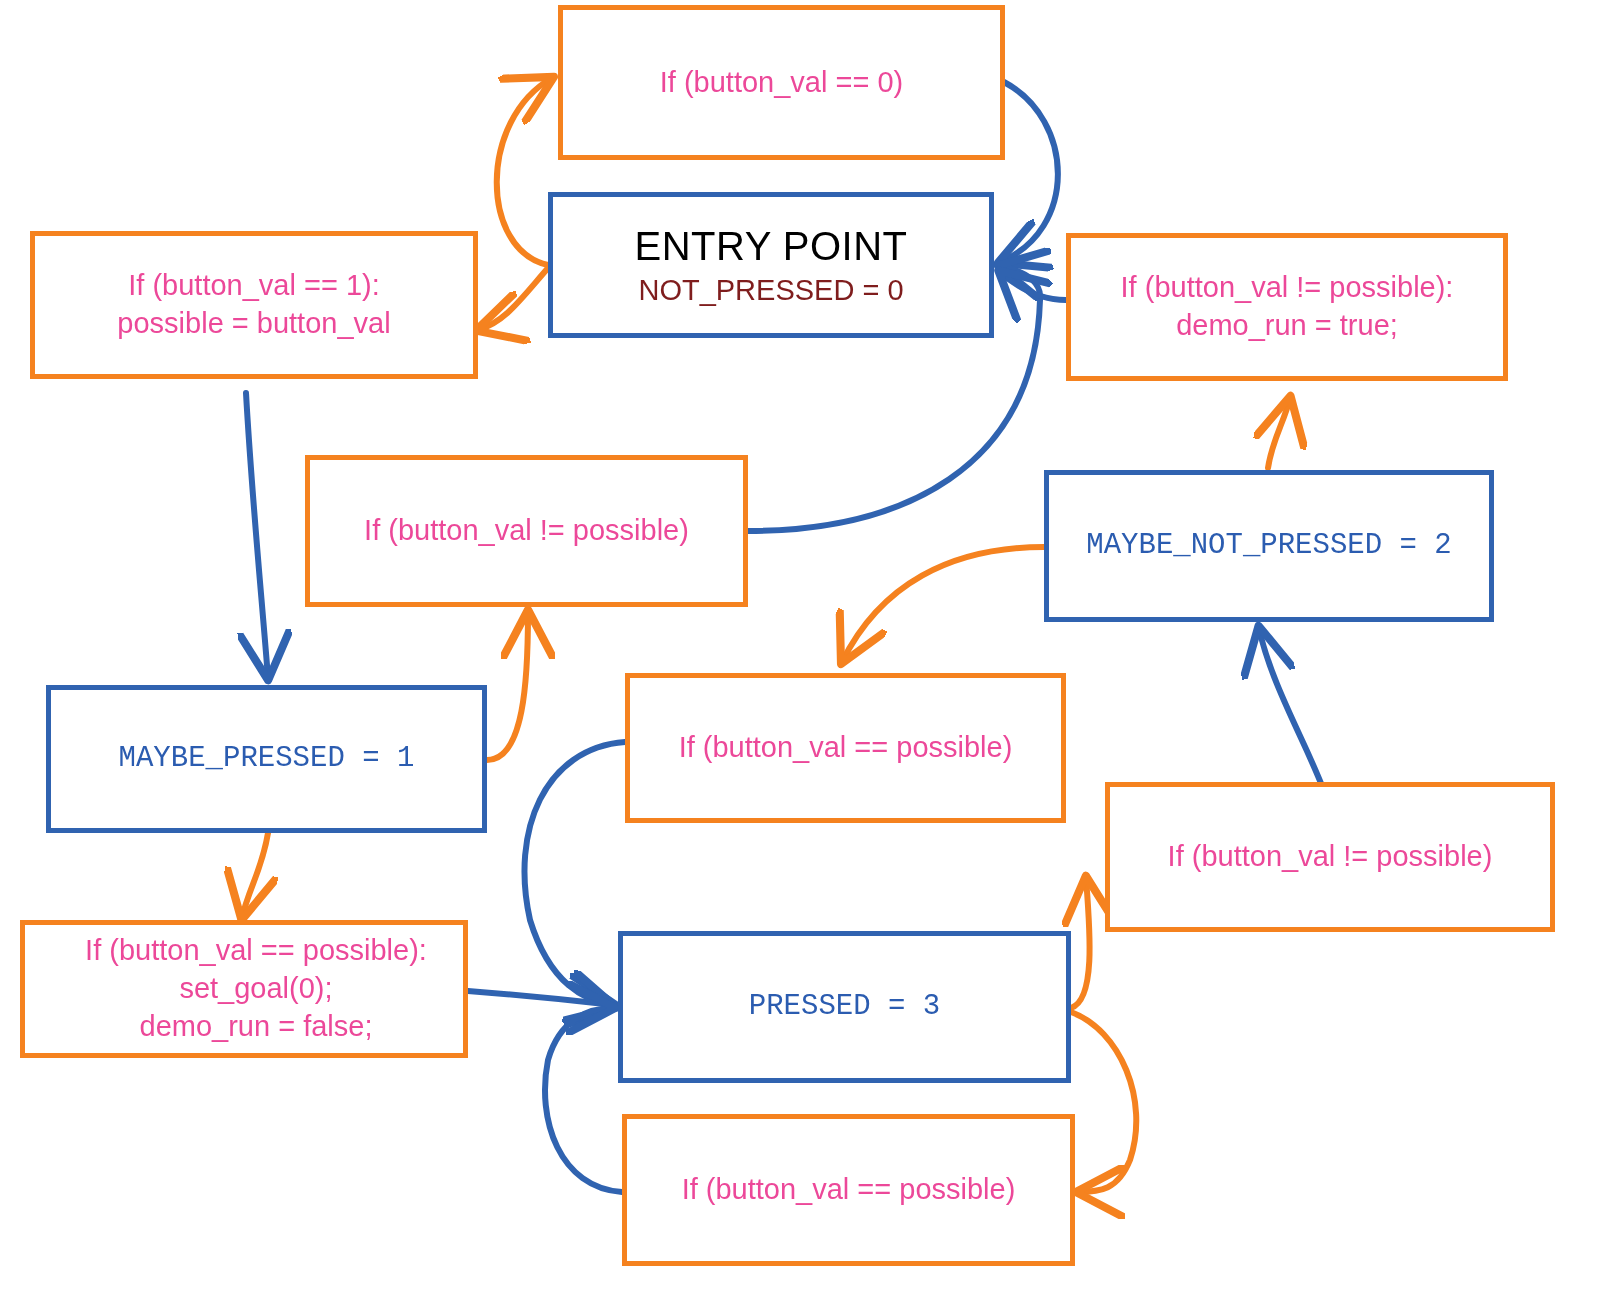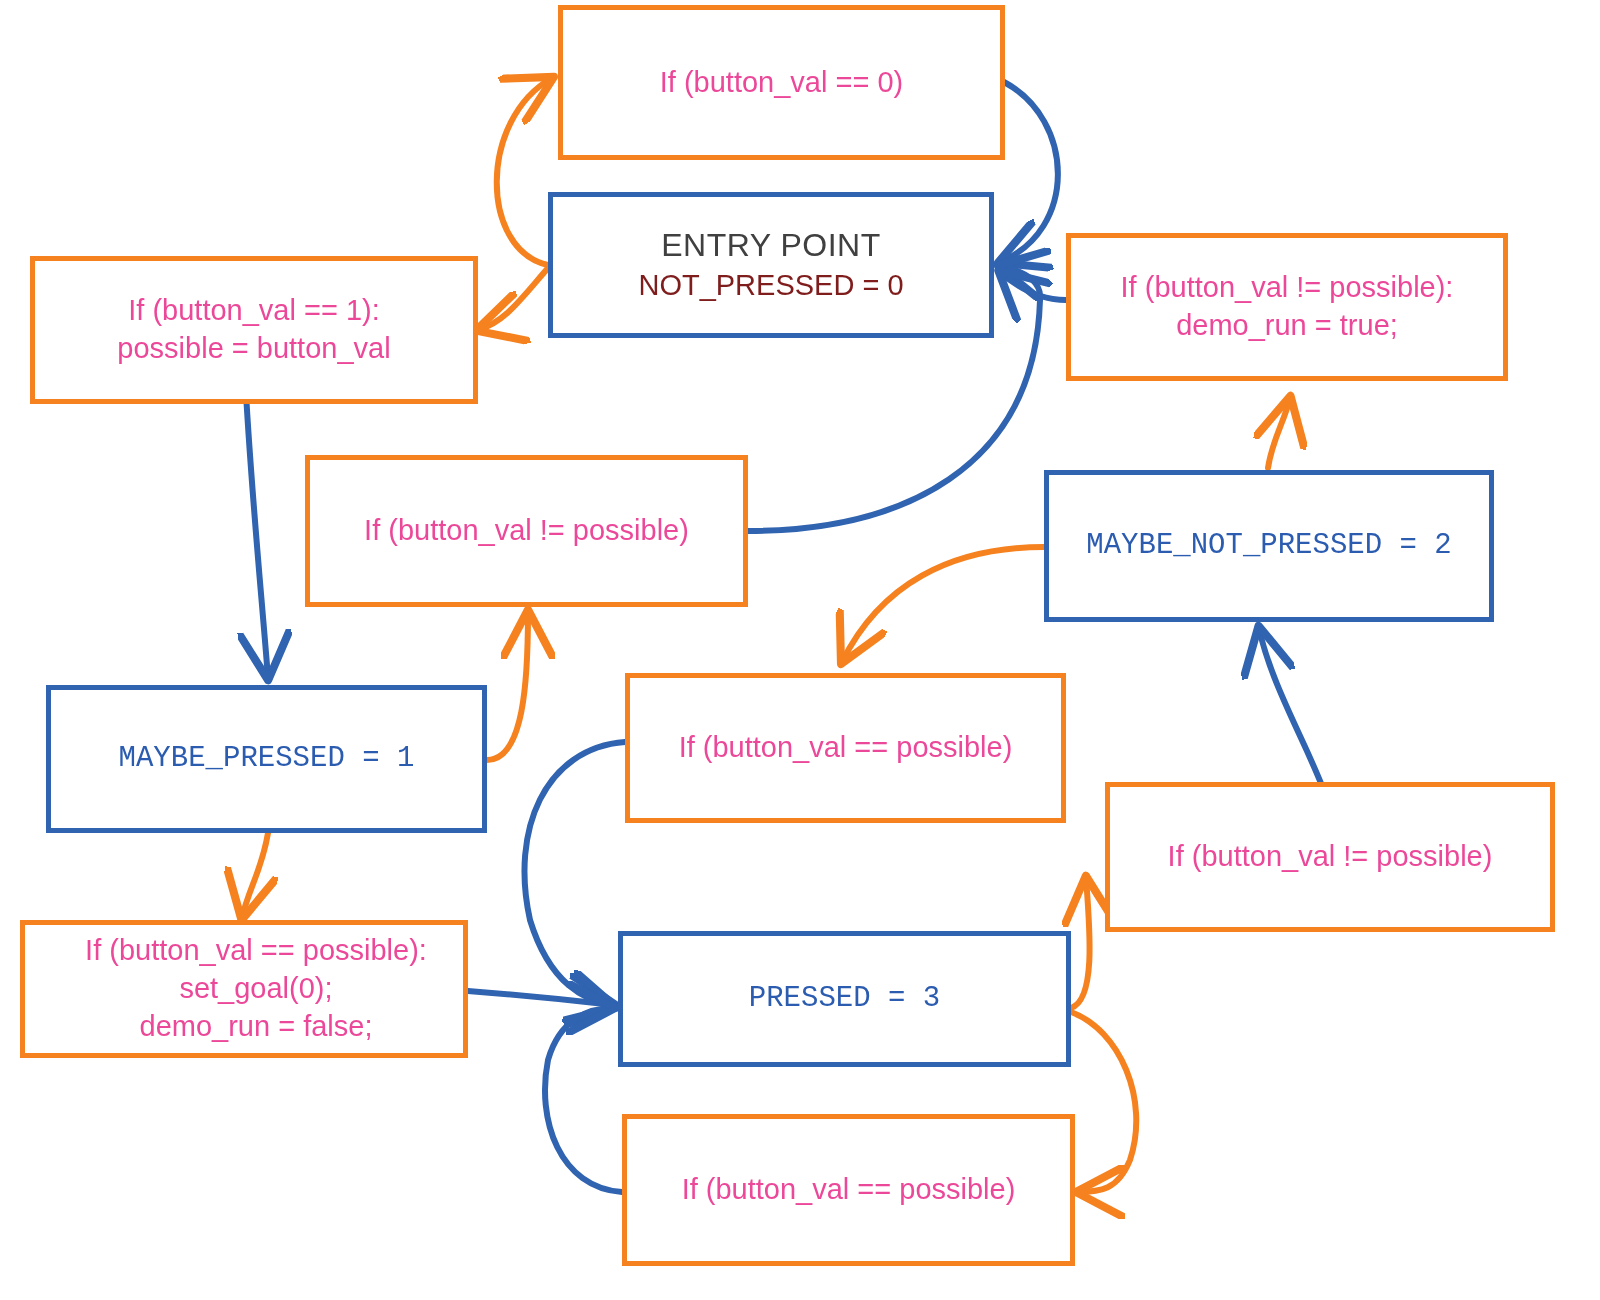--- a/index.html
+++ b/index.html
@@ -43,22 +43,22 @@
   .node-cond {
     border: 5px solid #F5821F;
     color: #ec4899;
   }
   .node-line {
     display: block;
     line-height: 1.30;
     white-space: pre;
   }
   .t-entry-title {
-    font-size: 32px;
-    color: #404040;
+    font-size: 40px;
+    color: #000000;
     letter-spacing: 0.5px;
   }
   .t-entry-sub {
     font-size: 29px;
     color: #7f1d1d;
   }
   .t-state {
     font-size: 29px;
     font-family: Liberation Mono, monospace;
   }
@@ -119,21 +119,21 @@
 
   <div class="node node-cond" style="left:558px; top:5px; width:447px; height:155px;">
     <span class="node-line t-cond">If (button_val == 0)</span>
   </div>
 
   <div class="node node-state" style="left:548px; top:192px; width:446px; height:146px;">
     <span class="node-line t-entry-title">ENTRY POINT</span>
     <span class="node-line t-entry-sub">NOT_PRESSED = 0</span>
   </div>
 
-  <div class="node node-cond" style="left:30px; top:256px; width:448px; height:148px;">
+  <div class="node node-cond" style="left:30px; top:231px; width:448px; height:148px;">
     <span class="node-line t-cond">If (button_val == 1):</span>
     <span class="node-line t-cond">possible = button_val</span>
   </div>
 
   <div class="node node-cond" style="left:1066px; top:233px; width:442px; height:148px;">
     <span class="node-line t-cond">If (button_val != possible):</span>
     <span class="node-line t-cond">demo_run = true;</span>
   </div>
 
   <div class="node node-cond" style="left:305px; top:455px; width:443px; height:152px;">
@@ -155,21 +155,21 @@
   <div class="node node-cond" style="left:1105px; top:782px; width:450px; height:150px;">
     <span class="node-line t-cond">If (button_val != possible)</span>
   </div>
 
   <div class="node node-cond" style="left:20px; top:920px; width:448px; height:138px;padding-left:24px;">
     <span class="node-line t-cond">If (button_val == possible):</span>
     <span class="node-line t-cond">set_goal(0);</span>
     <span class="node-line t-cond">demo_run = false;</span>
   </div>
 
-  <div class="node node-state" style="left:618px; top:931px; width:453px; height:136px;">
+  <div class="node node-state" style="left:618px; top:931px; width:453px; height:152px;">
     <span class="node-line t-state">PRESSED = 3</span>
   </div>
 
   <div class="node node-cond" style="left:622px; top:1114px; width:453px; height:152px;">
     <span class="node-line t-cond">If (button_val == possible)</span>
   </div>
 
 </div>
 
 </body></html>

